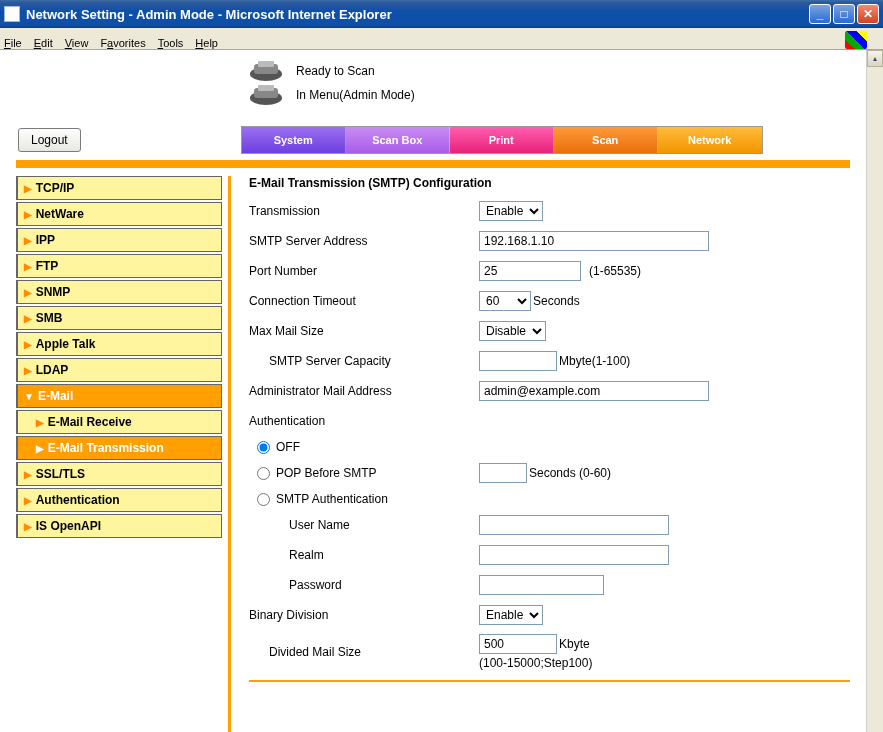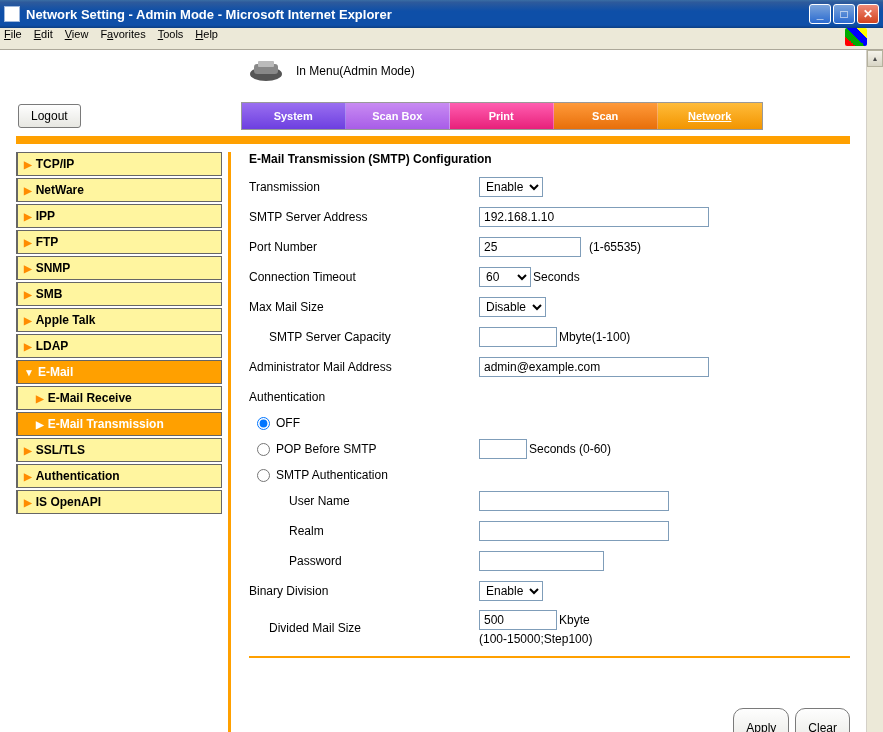--- a/index.html
+++ b/index.html
@@ -4,21 +4,21 @@
 <style>
 * { box-sizing: border-box; margin: 0; padding: 0; }
 body { font-family: Tahoma, Arial, sans-serif; font-size: 11px; background: #fff; }
 .titlebar { background: linear-gradient(to bottom, #3a6ea5 0%, #2e5a9b 8%, #0e4fa8 40%, #0e4fa8 90%, #0c3e82 100%); height: 28px; display: flex; align-items: center; padding: 0 4px; color: #fff; font-weight: bold; font-size: 13px; }
 .titlebar .app-icon { width: 16px; height: 16px; background: #fff; margin-right: 6px; border: 1px solid #9fb8dc; display: inline-block; }
 .titlebar .spacer { flex: 1; }
 .win-buttons { display: flex; gap: 2px; }
 .win-btn { width: 22px; height: 20px; border: 1px solid #fff; border-radius: 3px; display: flex; align-items: center; justify-content: center; color: #fff; font-weight: bold; font-family: Arial; font-size: 12px; cursor: pointer; }
 .win-btn.min, .win-btn.max { background: linear-gradient(to bottom, #7ba4db, #2b6bd0); }
 .win-btn.close { background: linear-gradient(to bottom, #f08a77, #d1431f); }
-.menubar { background: #ece9d8; border-bottom: 1px solid #aca899; height: 22px; display: flex; align-items: flex-start; padding: 0 4px; font-size: 11px; }
+.menubar { background: #ece9d8; border-bottom: 1px solid #aca899; height: 22px; display: flex; align-items: flex-end; padding: 0 4px; font-size: 11px; }
 .menubar span { margin-right: 12px; cursor: default; }
 .menubar span u { text-decoration: underline; }
 .menubar .flag { margin-left: auto; width: 22px; height: 18px; background: linear-gradient(45deg, #f00 25%, #0a0 25% 50%, #00f 50% 75%, #ff0 75%); border-radius: 2px; }
 .content-wrapper { display: flex; background: #fff; }
 .page { flex: 1; padding: 4px 16px 20px 16px; background: #fff; }
 .scrollbar { width: 17px; background: #ece9d8; border-left: 1px solid #d4d0c8; position: relative; }
 .scrollbar-arrow { height: 17px; background: linear-gradient(to bottom, #f5f3eb, #d8d5c5); border: 1px solid #b5b29e; display: flex; align-items: center; justify-content: center; font-size: 8px; color: #4a4a4a; }
 .scrollbar-track { flex: 1; }
 
 .status-area { margin-left: 230px; padding: 4px 0 18px 0; }
@@ -29,21 +29,21 @@
 
 .top-row { display: flex; align-items: center; margin-bottom: 6px; }
 .logout-btn { border: 1px solid #7a7a7a; background: linear-gradient(to bottom, #fefefe, #e7e7e2); padding: 4px 12px; font-size: 12px; border-radius: 3px; cursor: pointer; margin-left: 2px; }
 .tab-bar { margin-left: 160px; display: flex; border: 1px solid #999; }
 .tab { width: 104px; height: 26px; display: flex; align-items: center; justify-content: center; font-weight: bold; color: #fff; font-size: 11px; cursor: pointer; border-right: 1px solid rgba(255,255,255,0.3); }
 .tab:last-child { border-right: none; }
 .tab.system { background: linear-gradient(to bottom, #9a6ff0, #6d3fe0); }
 .tab.userbox { background: linear-gradient(to bottom, #c88bf2, #a85de8); }
 .tab.print { background: linear-gradient(to bottom, #ff5eb0, #e8207a); }
 .tab.scan { background: linear-gradient(to bottom, #ff9a3a, #e86f0a); }
-.tab.network { background: linear-gradient(to bottom, #ffbc3a, #f29500); text-decoration: underline; }
+.tab.network { background: linear-gradient(to bottom, #ffbc3a, #f29500); }
 
 .orange-bar { height: 8px; background: #ffa000; margin-bottom: 8px; }
 
 .main-row { display: flex; }
 .sidebar { width: 215px; border-right: 3px solid #ffa000; padding-right: 6px; }
 .side-item { background: #fff59f; border: 1px solid #666; border-left: 2px solid #666; padding: 4px 6px; font-size: 12px; font-weight: bold; color: #000; margin-bottom: 2px; cursor: pointer; display: flex; align-items: center; }
 .side-item .arrow { color: #ff8c00; margin-right: 4px; font-size: 10px; }
 .side-item.active { background: #ffa000; color: #fff; }
 .side-item.active .arrow { color: #fff; }
 .side-item.sub { padding-left: 18px; }
@@ -95,20 +95,30 @@
 
   <div class="status-area">
     <div class="status-row">
       <span class="printer-icon">
         <svg viewBox="0 0 40 22">
               <ellipse cx="20" cy="14" rx="16" ry="7" fill="#555"></ellipse>
               <rect x="8" y="4" width="24" height="10" rx="3" fill="#888"></rect>
               <rect x="12" y="1" width="16" height="6" rx="1" fill="#bbb"></rect>
             </svg>
       </span>
+      <span class="status-text">Ready to Scan</span>
+    </div>
+    <div class="status-row">
+      <span class="printer-icon">
+        <svg viewBox="0 0 40 22">
+              <ellipse cx="20" cy="14" rx="16" ry="7" fill="#555"></ellipse>
+              <rect x="8" y="4" width="24" height="10" rx="3" fill="#888"></rect>
+              <rect x="12" y="1" width="16" height="6" rx="1" fill="#bbb"></rect>
+            </svg>
+      </span>
       <span class="status-text">In Menu(Admin Mode)</span>
     </div>
   </div>
 
   <div class="top-row">
     <button class="logout-btn">Logout</button>
     <div class="tab-bar">
       <div class="tab system">System</div>
       <div class="tab userbox">Scan Box</div>
       <div class="tab print">Print</div>

